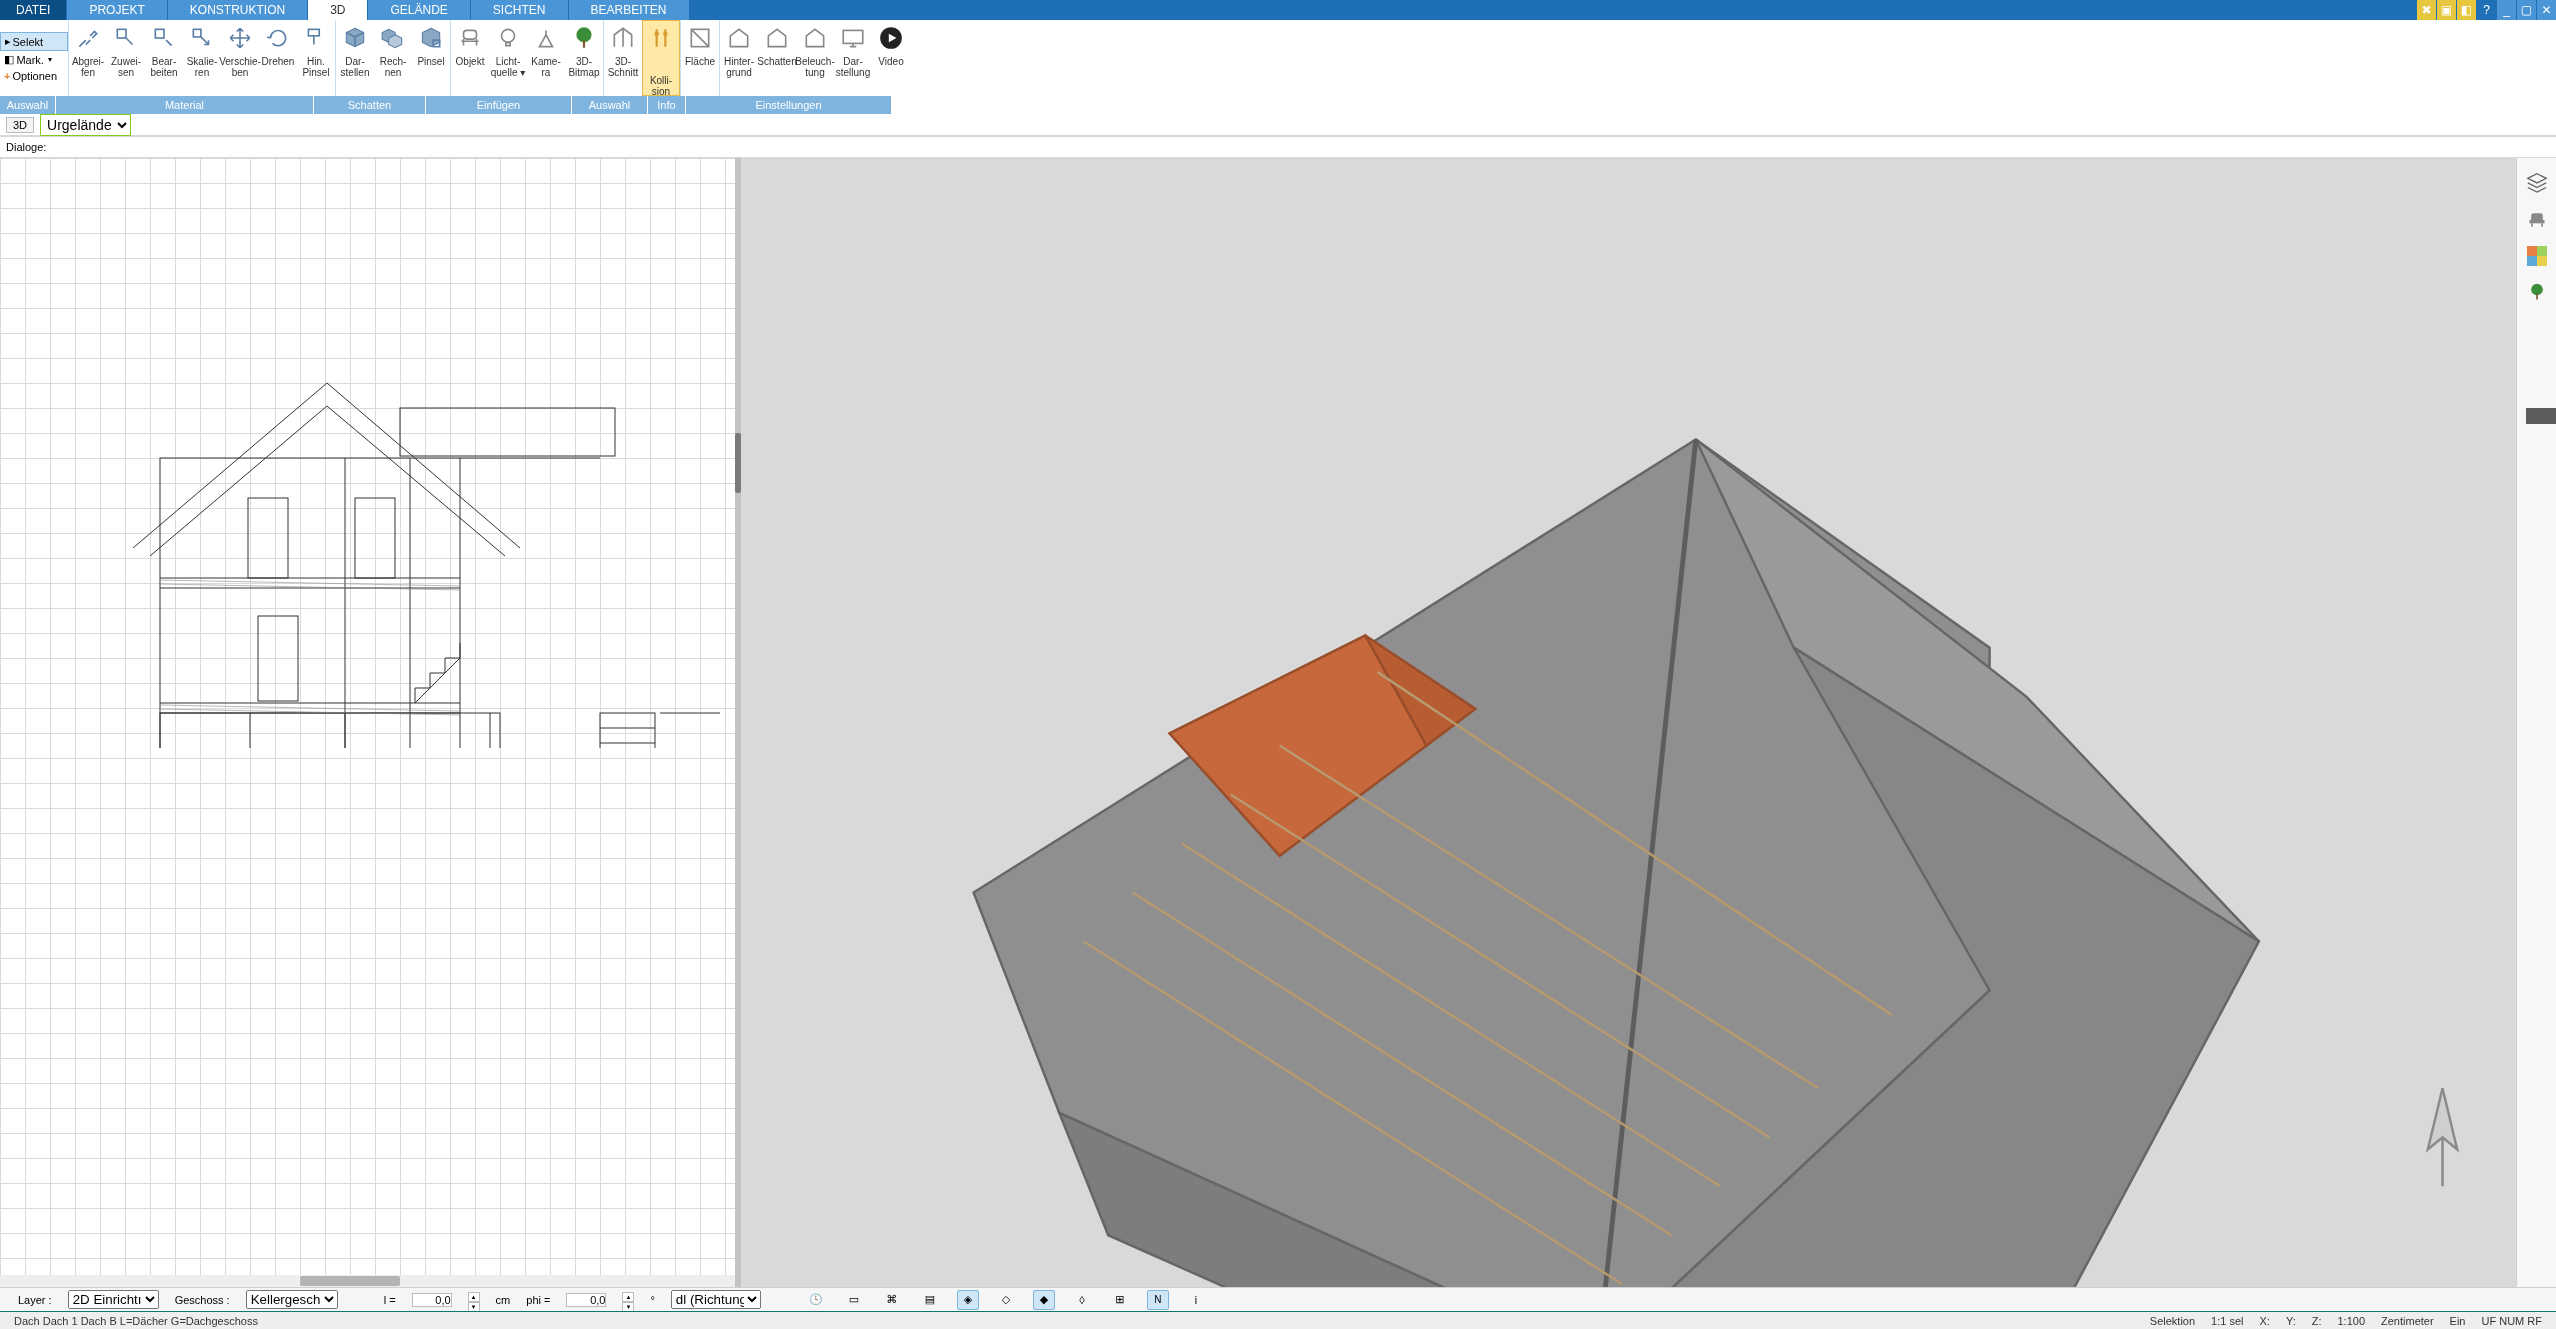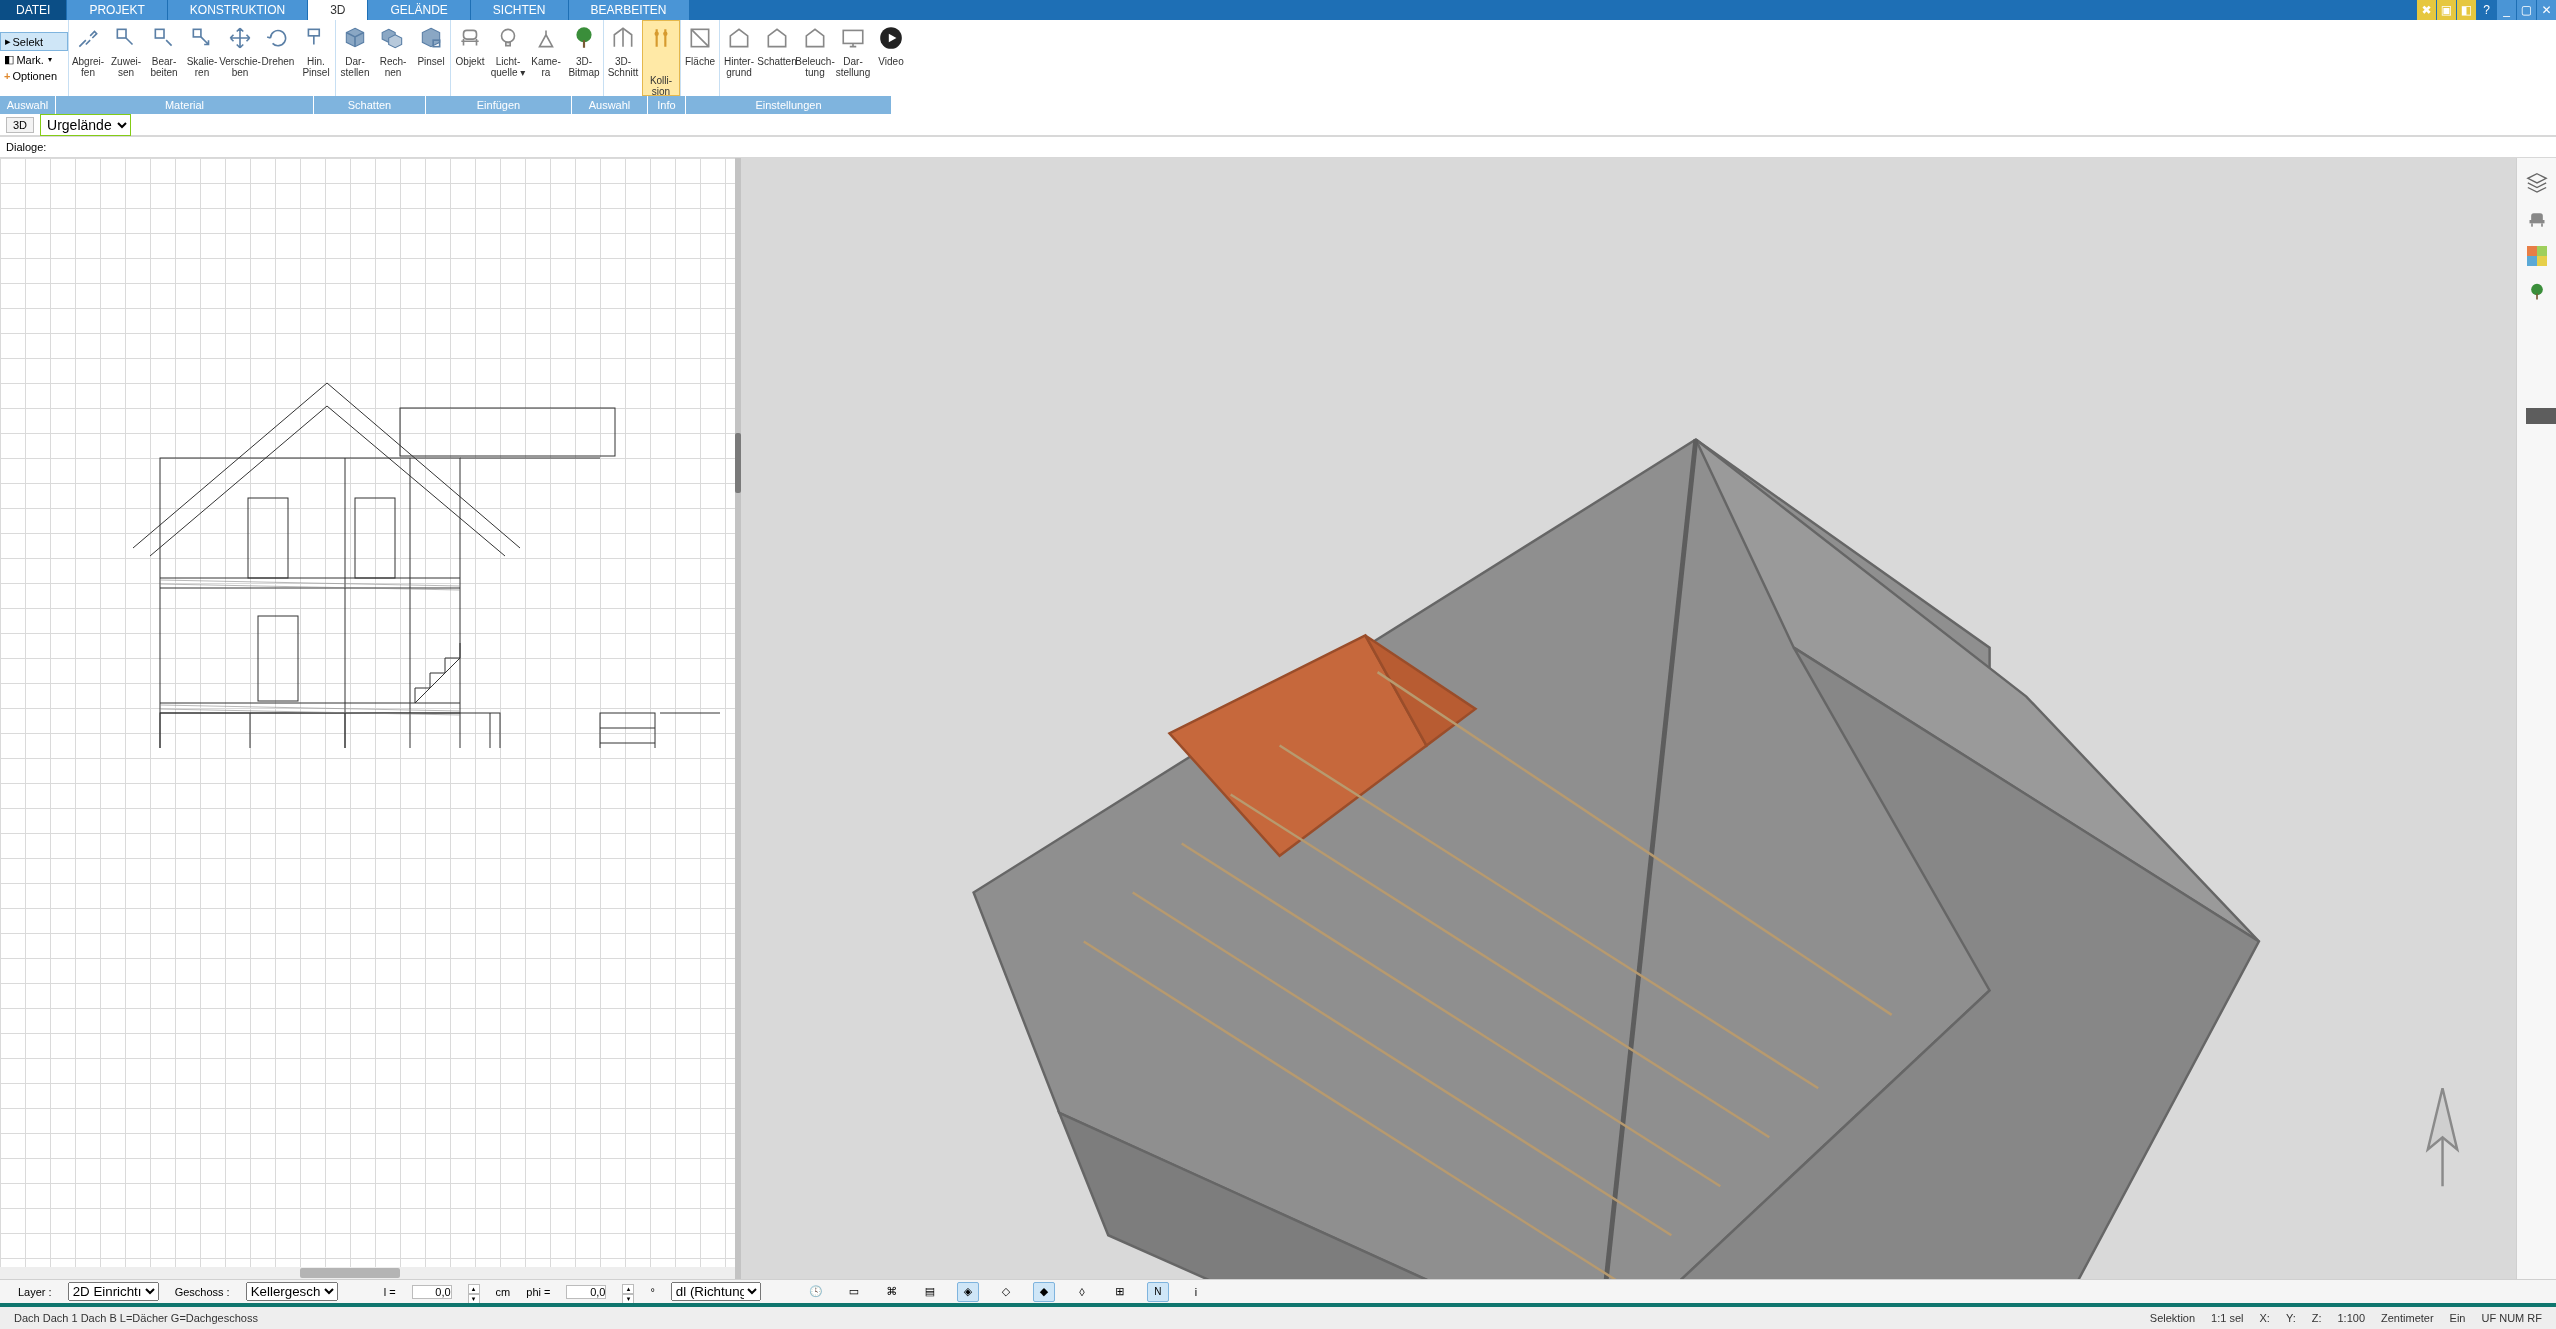--- a/index.html
+++ b/index.html
@@ -71,21 +71,21 @@
 .rside .collapse { position: absolute; right: 0; top: 250px; width: 30px; height: 16px; background: #5d5d5d; }
 
 
 .botbar { height: 24px; display: flex; align-items: center; font-size: 11px; padding: 0 18px; gap: 16px; border-top: 1px solid #d0d0d0; background: #f5f5f5; }
 .botbar input { width: 40px; font-size: 11px; text-align: right; border: 1px solid #bcbcbc; }
 .botbar .spin { width: 12px; height: 16px; display: flex; flex-direction: column; font-size: 7px; }
 .botbar .spin span { flex:1; border:1px solid #bcbcbc; display:flex; align-items:center; justify-content:center; background:#fff; }
 .botbar .ticon { width: 22px; height: 20px; display: flex; align-items: center; justify-content: center; border: 1px solid transparent; border-radius: 2px; }
 .botbar .ticon.on { background: #cfe6f7; border-color: #7fb4de; }
 
-.statusbar { height: 26px; display: flex; align-items: center; font-size: 11px; padding: 0 6px; background: #eee; border-top: 4px solid #0f766e; color: #333; }
+.statusbar { height: 18px; display: flex; align-items: center; font-size: 11px; padding: 0 6px; background: #eee; border-top: 1px solid #0f766e; color: #333; }
 .statusbar .sseg { padding: 0 8px; }
 .statusbar .grow { flex: 1; }
 
 .col-flex { display: flex; flex-direction: column; height: 100%; }
 </style>
 </head>
 <body>
 <div class="col-flex">
 
 <div class="menubar">

